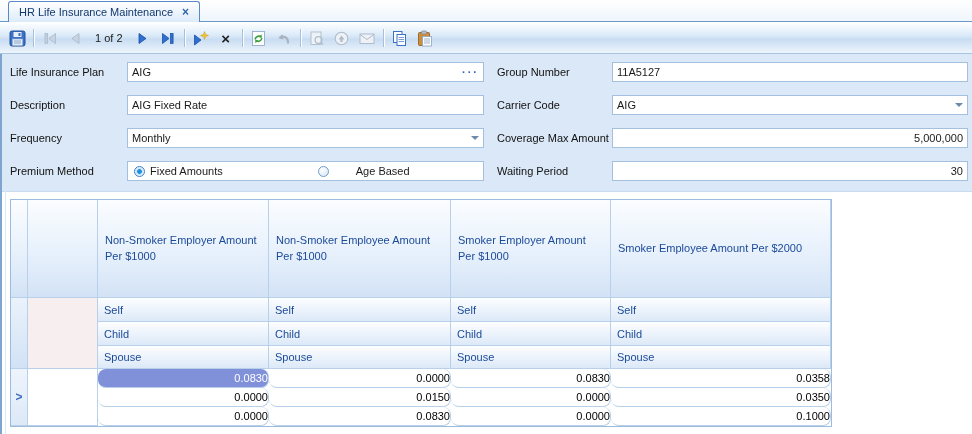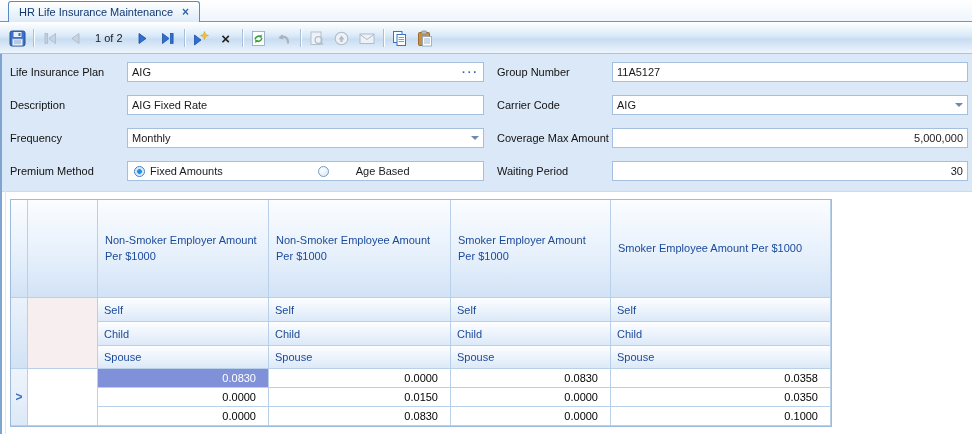--- a/index.html
+++ b/index.html
@@ -53,21 +53,21 @@
   .hcap  { background:linear-gradient(180deg,#fbfdff,#e3eefb 65%,#d2e2f5);
     color:#1b4a9a; display:flex; align-items:center; padding:4px 7px; line-height:1.45; }
   .sub-ind  { grid-row:2/5; background:linear-gradient(180deg,#eaf2fb,#d2e2f5); }
   .sub-pink { grid-row:2/5; background:#f7efef; }
   .sublbl { color:#1b4a9a; display:flex; align-items:center; padding-left:6px;
     background:linear-gradient(180deg,#fdfeff,#dce9f8); }
   .dat-ind { grid-row:5/8; background:linear-gradient(180deg,#eef4fc,#dde9f7);
     display:flex; align-items:center; justify-content:center;
     color:#3a6cc0; font-weight:bold; font-size:12px; }
   .dat-blank { grid-row:5/8; background:#fff; }
-  .val { display:flex; align-items:center; justify-content:flex-end; padding-right:12px; color:#000; }
+  .val { display:flex; align-items:center; justify-content:flex-end; padding-right:0; color:#000;border-radius:8px; }
   .val.selected { background:#8191d9; color:#fff; }
 
   svg { display:block; }
 </style>
 </head>
 <body>
 
 <div id="app">
 
   <div class="tabbar">
@@ -262,21 +262,21 @@
   <div class="edge1"></div>
   <div class="edge2"></div>
 
   <div class="grid">
 
     <div class="hcell"></div>
     <div class="hcell"></div>
     <div class="hcap">Non-Smoker Employer Amount Per $1000</div>
     <div class="hcap">Non-Smoker Employee Amount Per $1000</div>
     <div class="hcap">Smoker Employer Amount Per $1000</div>
-    <div class="hcap">Smoker Employee Amount Per $1000</div>
+    <div class="hcap">Smoker Employee Amount Per $2000</div>
 
     <div class="sub-ind"></div>
     <div class="sub-pink"></div>
     <div class="sublbl">Self</div>
     <div class="sublbl">Self</div>
     <div class="sublbl">Self</div>
     <div class="sublbl">Self</div>
     <div class="sublbl">Child</div>
     <div class="sublbl">Child</div>
     <div class="sublbl">Child</div>

